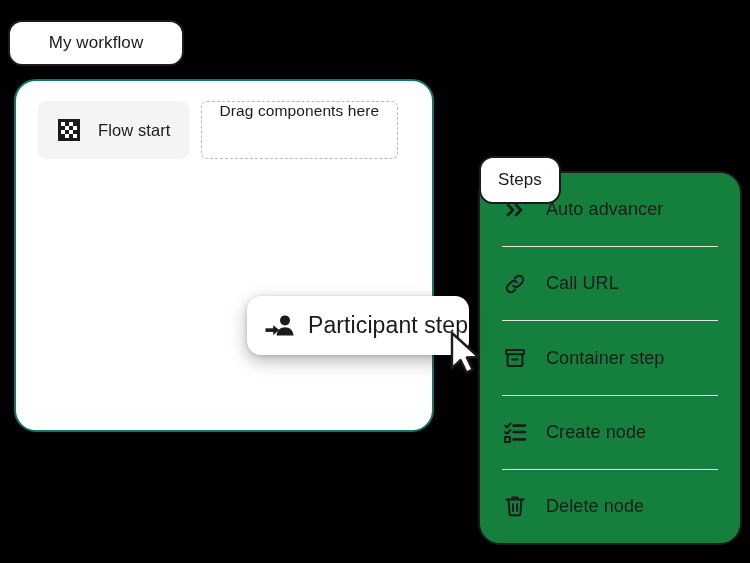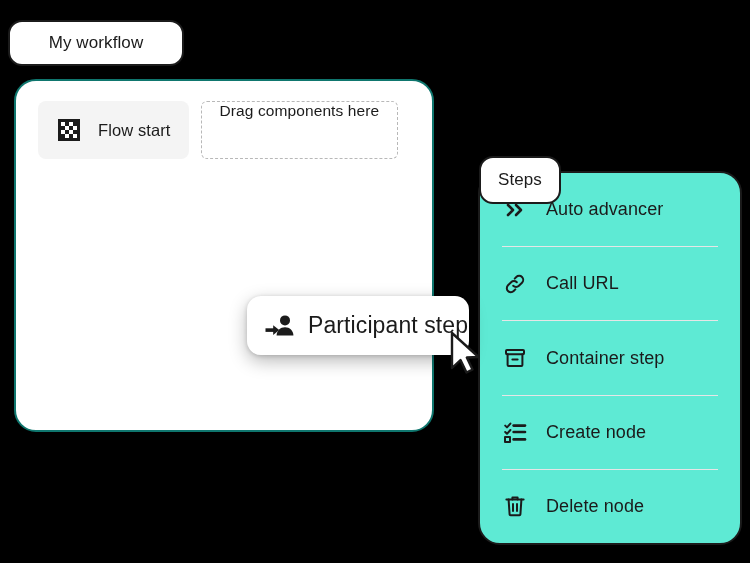--- a/index.html
+++ b/index.html
@@ -146,21 +146,21 @@
     z-index: 70;
   }
 
   
   #steps-panel {
     position: absolute;
     left: 478px;
     top: 171px;
     width: 264px;
     height: 374px;
-    background: #5eead4;
+    background: #15803d;
     border: 2px solid #1b1b1b;
     border-radius: 22px;
     box-sizing: border-box;
     padding: 0 22px;
     z-index: 30;
     display: flex;
     flex-direction: column;
   }
   .menu-item {
     flex: 1 1 0;

